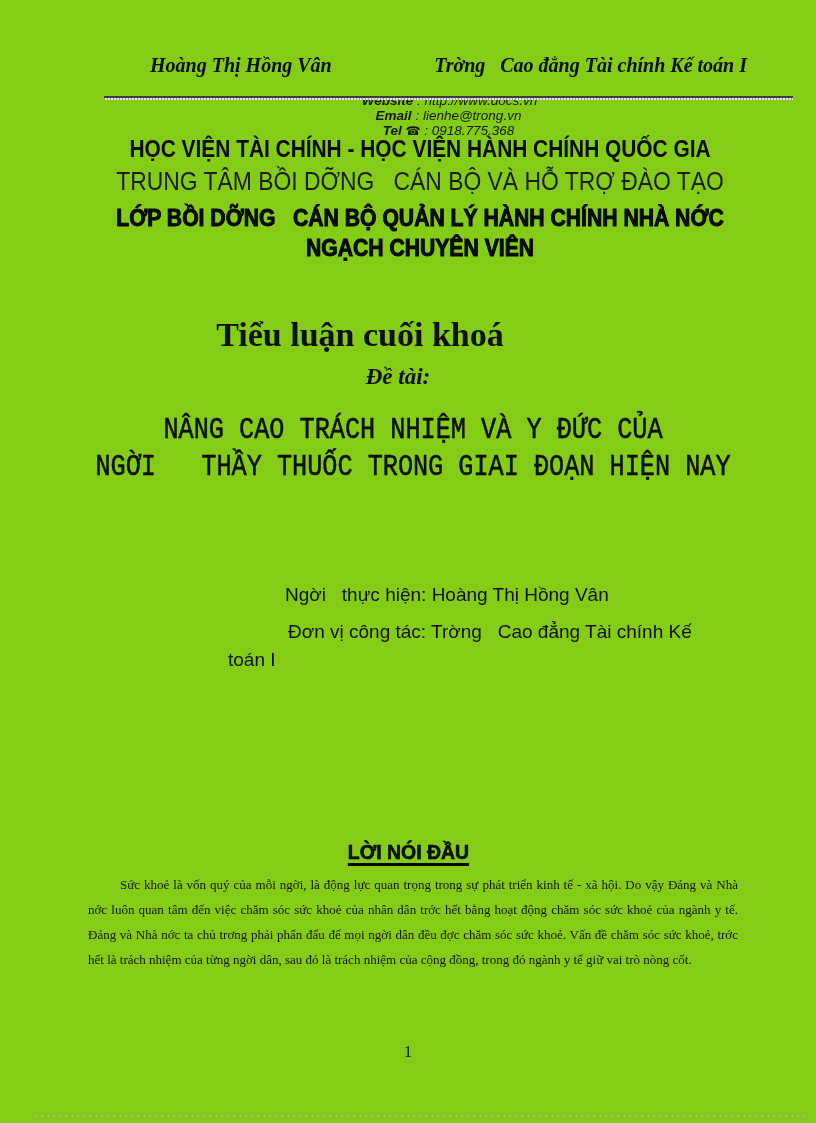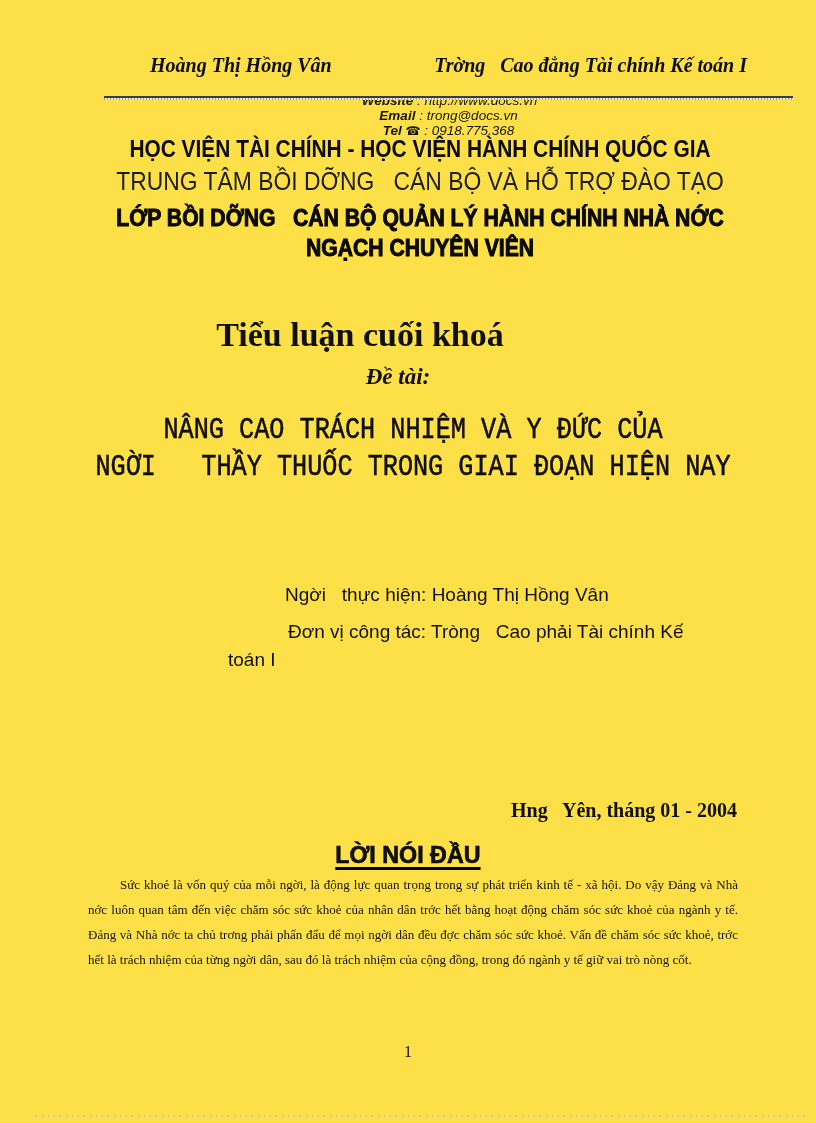--- a/index.html
+++ b/index.html
@@ -1,19 +1,19 @@
 <!DOCTYPE html>
 <html><head>
 <meta charset="utf-8">
 <style>
   * { margin:0; padding:0; box-sizing:border-box; }
   html,body { background:#ffffff; }
   .sheet {
     position:relative; width:816px; height:1123px; margin:0 auto;
-    background:#fde047; color:#101010; overflow:hidden;
+    background:#84cc16; color:#101010; overflow:hidden;
     font-family:"Liberation Serif", serif;
   }
   .keepsp { white-space:pre-wrap; }
 
   
   .hdr-row1 {
     position:absolute; left:150px; top:54px; width:597px;
     display:flex; justify-content:space-between;
     font-family:"Liberation Serif", serif;
     font-style:italic; font-weight:bold; font-size:20px; color:#0d0d0d;
@@ -57,21 +57,21 @@
   .ai1 { position:absolute; left:285px; top:584px; }
   .ai2 { position:absolute; left:288px; top:621px; }
   .ai3 { position:absolute; left:228px; top:649px; }
 
   
   .dateline { position:absolute; right:79px; top:799px;
               font-family:"Liberation Serif", serif; font-weight:bold; font-size:20px; }
 
   
   .foreword-h { position:absolute; left:0; top:841px; width:816px; text-align:center;
-                font-family:"Liberation Sans", sans-serif; font-weight:900; font-size:24px; }
+                font-family:"Liberation Sans", sans-serif; font-weight:900; font-size:20px; }
   .foreword-h span {
     display:inline-block; transform:scaleX(0.97); transform-origin:50% 50%;
     -webkit-text-stroke:0.6px #000;
     text-decoration:underline; text-decoration-thickness:2.5px; text-underline-offset:4px;
   }
   .para { position:absolute; left:88px; top:872px; width:650px;
           font-family:"Liberation Serif", serif; font-size:13px; line-height:25px;
           text-align:justify; text-indent:32px; color:#121212; }
 
   
@@ -84,46 +84,45 @@
 <body>
 
 <div class="sheet">
 
   <div class="hdr-row1">
     <span class="keepsp">Hoàng Thị Hồng Vân</span>
     <span class="keepsp">Trờng   Cao đẳng Tài chính Kế toán I</span>
   </div>
   <div class="hdr-row2 keepsp">
     <span class="seg"><span class="lbl">Website</span><span> : http://www.docs.vn</span></span>
-    <span class="seg"><span class="lbl">Email</span><span> : trong@docs.vn</span></span>
+    <span class="seg"><span class="lbl">Email</span><span> : lienhe@trong.vn</span></span>
     <span class="seg"><span class="lbl">Tel</span> <span class="phone-glyph">☎</span><span> : 0918.775.368</span></span>
   </div>
   <div class="hdr-rule"></div>
 
   <div class="inst">
     <div class="inst-line1 keepsp">HỌC VIỆN TÀI CHÍNH - HỌC VIỆN HÀNH CHÍNH QUỐC GIA</div>
     <div class="inst-line2 keepsp">TRUNG TÂM BỒI DỠNG   CÁN BỘ VÀ HỖ TRỢ ĐÀO TẠO</div>
     <div class="inst-line3 keepsp">LỚP BỒI DỠNG   CÁN BỘ QUẢN LÝ HÀNH CHÍNH NHÀ NỚC</div>
     <div class="inst-line4 keepsp">NGẠCH CHUYÊN VIÊN</div>
   </div>
 
   <div class="essay-title">Tiểu luận cuối khoá</div>
   <div class="topic-label">Đề tài:</div>
   <div class="topic">
     <div class="keepsp">NÂNG CAO TRÁCH NHIỆM VÀ Y ĐỨC CỦA</div>
     <div class="keepsp">NGỜI   THẦY THUỐC TRONG GIAI ĐOẠN HIỆN NAY</div>
   </div>
 
   <div class="author-info">
     <div class="ai1 keepsp">Ngời   thực hiện: Hoàng Thị Hồng Vân</div>
-    <div class="ai2 keepsp">Đơn vị công tác: Tròng   Cao phải Tài chính Kế</div>
+    <div class="ai2 keepsp">Đơn vị công tác: Trờng   Cao đẳng Tài chính Kế</div>
     <div class="ai3 keepsp">toán I</div>
   </div>
 
-  <div class="dateline keepsp">Hng   Yên, tháng 01 - 2004</div>
 
   <div class="foreword-h">
     <span>LỜI NÓI ĐẦU</span>
   </div>
   <div class="para">Sức khoẻ là vốn quý của mỗi ngời, là động lực quan trọng trong sự phát triển kinh tế - xã hội. Do vậy Đảng và Nhà nớc luôn quan tâm đến việc chăm sóc sức khoẻ của nhân dân trớc hết bằng hoạt động chăm sóc sức khoẻ của ngành y tế. Đảng và Nhà nớc ta chủ trơng phải phấn đấu để mọi ngời dân đều đợc chăm sóc sức khoẻ. Vấn đề chăm sóc sức khoẻ, trớc hết là trách nhiệm của từng ngời dân, sau đó là trách nhiệm của cộng đồng, trong đó ngành y tế giữ vai trò nòng cốt.</div>
 
   <div class="page-num">1</div>
   <div class="bottom-dots"></div>
 
 </div>

